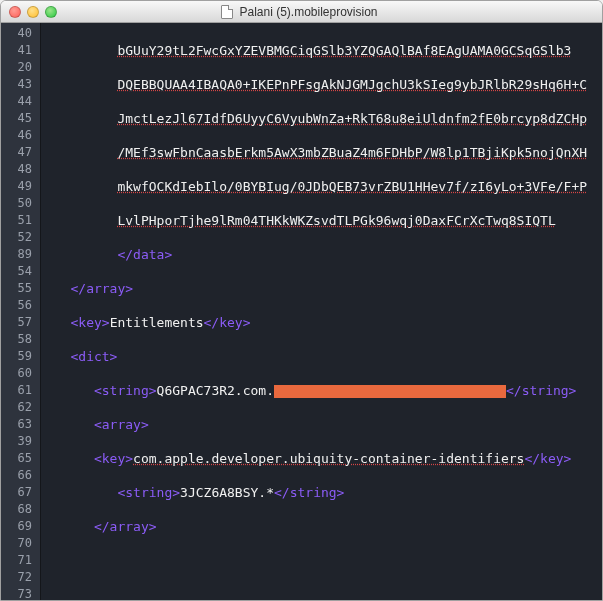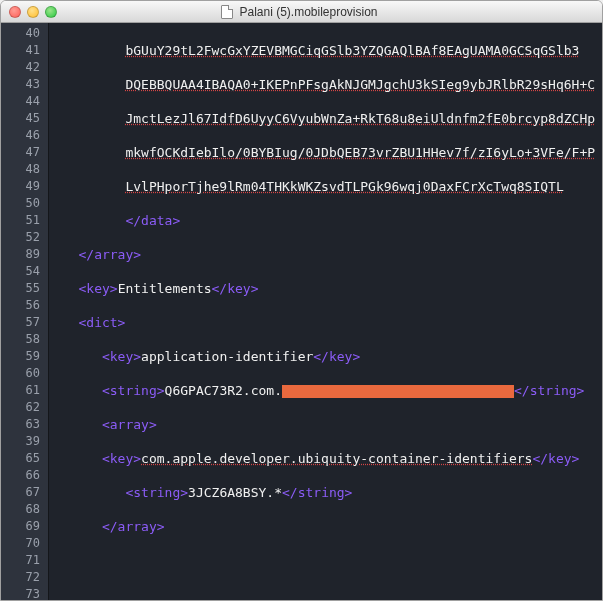--- a/index.html
+++ b/index.html
@@ -40,21 +40,21 @@
   .title-wrap { flex: 1; display: flex; justify-content: center; align-items: center; gap: 6px; margin-left: -52px; }
   .doc-icon { width: 12px; height: 14px; background: #fff; border: 1px solid #888; border-radius: 1px; position: relative; }
   .doc-icon::after { content:""; position:absolute; top:-1px; right:-1px; width:4px; height:4px; background:#f0f0f0; border-left:1px solid #888; border-bottom:1px solid #888; }
   .editor {
     flex: 1;
     display: flex;
     background: #1f232b;
     overflow: hidden;
   }
   .gutter {
-    width: 48px;
+    width: 40px;
     background: #2e333d;
     color: #9aa0ab;
     text-align: right;
     padding-right: 8px;
     padding-top: 2px;
     font-size: 12px;
     line-height: 17px;
     user-select: none;
     border-right: 1px solid #14161a;
   }
@@ -97,21 +97,21 @@
     <div class="title-wrap">
       <div class="doc-icon"></div>
       <span>Palani (5).mobileprovision</span>
     </div>
   </div>
 
   <div class="editor">
     <div class="gutter" id="gutter">
         <div class="gline">40</div>
         <div class="gline">41</div>
-        <div class="gline">42</div>
+        <div class="gline">20</div>
         <div class="gline">43</div>
         <div class="gline">44</div>
         <div class="gline">45</div>
         <div class="gline">46</div>
         <div class="gline">47</div>
         <div class="gline">48</div>
         <div class="gline">49</div>
         <div class="gline">50</div>
         <div class="gline">51</div>
         <div class="gline">52</div>
@@ -134,27 +134,27 @@
         <div class="gline">69</div>
         <div class="gline">70</div>
         <div class="gline">71</div>
         <div class="gline">72</div>
         <div class="gline">73</div>
       </div>
     <div class="code">
 <div class="line"><span class="txt">         <span class="dash-under">bGUuY29tL2FwcGxYZEVBMGCiqGSlb3YZQGAQlBAf8EAgUAMA0GCSqGSlb3</span></span></div>
 <div class="line"><span class="txt">         <span class="dash-under">DQEBBQUAA4IBAQA0+IKEPnPFsgAkNJGMJgchU3kSIeg9ybJRlbR29sHq6H+C</span></span></div>
 <div class="line"><span class="txt">         <span class="dash-under">JmctLezJl67IdfD6UyyC6VyubWnZa+RkT68u8eiUldnfm2fE0brcyp8dZCHp</span></span></div>
+<div class="line"><span class="txt">         <span class="dash-under">/MEf3swFbnCaasbErkm5AwX3mbZBuaZ4m6FDHbP/W8lp1TBjiKpk5nojQnXH</span></span></div>
 <div class="line"><span class="txt">         <span class="dash-under">mkwfOCKdIebIlo/0BYBIug/0JDbQEB73vrZBU1HHev7f/zI6yLo+3VFe/F+P</span></span></div>
 <div class="line"><span class="txt">         <span class="dash-under">LvlPHporTjhe9lRm04THKkWKZsvdTLPGk96wqj0DaxFCrXcTwq8SIQTL</span></span></div>
 <div class="line"><span class="txt">         </span><span class="tag">&lt;/data&gt;</span></div>
 <div class="line"><span class="txt">   </span><span class="tag">&lt;/array&gt;</span></div>
 <div class="line"><span class="txt">   </span><span class="tag">&lt;key&gt;</span><span class="txt">Entitlements</span><span class="tag">&lt;/key&gt;</span></div>
 <div class="line"><span class="txt">   </span><span class="tag">&lt;dict&gt;</span></div>
-<div class="line"><span class="txt">      </span><span class="tag">&lt;key&gt;</span><span class="txt">application-identifier</span><span class="tag">&lt;/key&gt;</span></div>
 <div class="line"><span class="txt">      </span><span class="tag">&lt;string&gt;</span><span class="txt">Q6GPAC73R2.com.</span><span class="redact" style="width:232px"></span><span class="tag">&lt;/string&gt;</span></div>
 <div class="line"><span class="txt">      </span><span class="tag">&lt;array&gt;</span></div>
 <div class="line"><span class="txt">      </span><span class="tag">&lt;key&gt;</span><span class="txt dash-under">com.apple.developer.ubiquity-container-identifiers</span><span class="tag">&lt;/key&gt;</span></div>
 <div class="line"><span class="txt">         </span><span class="tag">&lt;string&gt;</span><span class="txt">3JCZ6A8BSY.*</span><span class="tag">&lt;/string&gt;</span></div>
 <div class="line"><span class="txt">      </span><span class="tag">&lt;/array&gt;</span></div>
 
 
 
 
 

